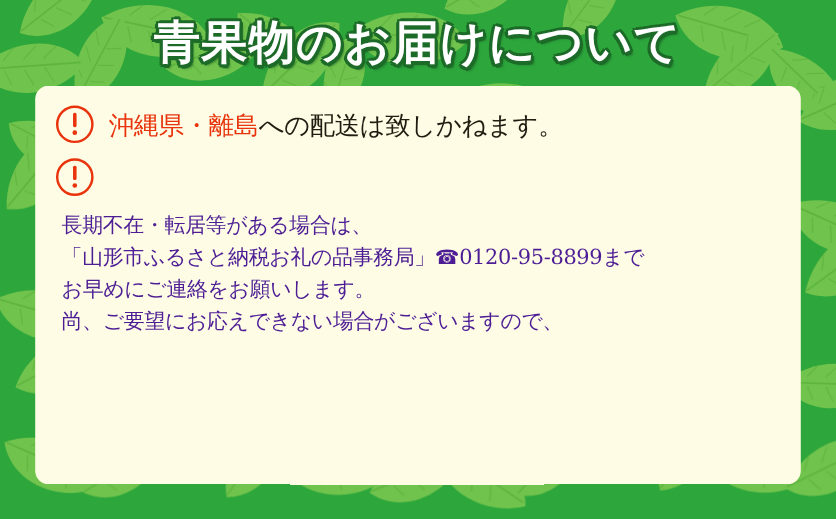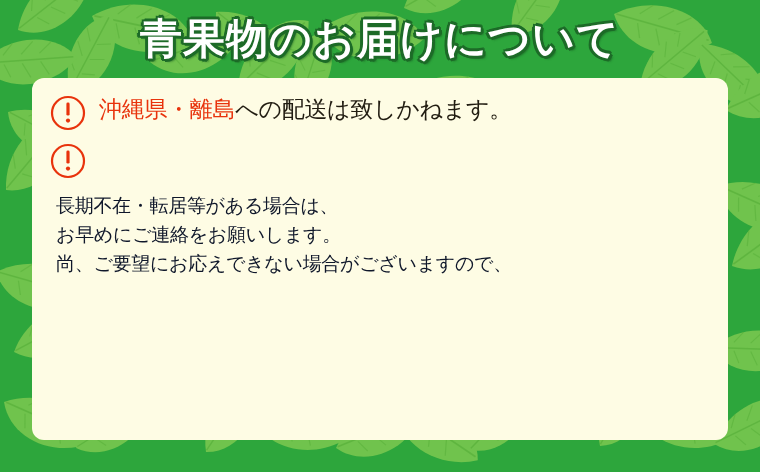--- a/index.html
+++ b/index.html
@@ -60,21 +60,21 @@
     border-radius:12px;
     z-index:2;
     padding:14px 18px 10px 18px;
   }
 
   
   .notice-list { margin-top:2px; }
 
   .notice-row {
     display:flex;
-    align-items:flex-start;
+    align-items:flex-end;
     margin-bottom:11px;
   }
   .notice-row:nth-child(2) { margin-bottom:9px; }
 
   .warn-icon {
     flex:0 0 auto;
     width:36px; height:36px;
     margin-right:13px;
     margin-top:1px;
   }
@@ -90,21 +90,21 @@
   }
   .notice-text .hl { color:#e8330c; }
 
   
   .footnote {
     margin-top:12px;
     margin-left:6px;
     font-family:"DejaVu Serif", serif;
     font-size:19px;
     line-height:1.52;
-    color:#0f172a;
+    color:#4c1d95;
     letter-spacing:-0.3px;
   }
   .footnote div { white-space:nowrap; }
   .tel-glyph { font-family:"DejaVu Sans", sans-serif; font-size:18px; }
 </style>
 </head>
 <body>
 
 <svg id="leaf-bg" viewBox="0 0 760 472" xmlns="http://www.w3.org/2000/svg" aria-hidden="true">
   <defs>
@@ -187,17 +187,18 @@
           <circle cx="18" cy="25.6" r="2.1" fill="#e8330c"></circle>
         </svg>
       </span>
     </div>
 
 
   </div>
 
   <div class="footnote">
     <div>長期不在・転居等がある場合は、</div>
+    <div><span>「山形市ふるさと納税お礼の品事務局」</span><span class="tel-glyph">☎</span><span>0120-95-8899</span><span>まで</span></div>
     <div>お早めにご連絡をお願いします。</div>
     <div>尚、ご要望にお応えできない場合がございますので、</div>
   </div>
 
 </div>
 
 </body></html>

